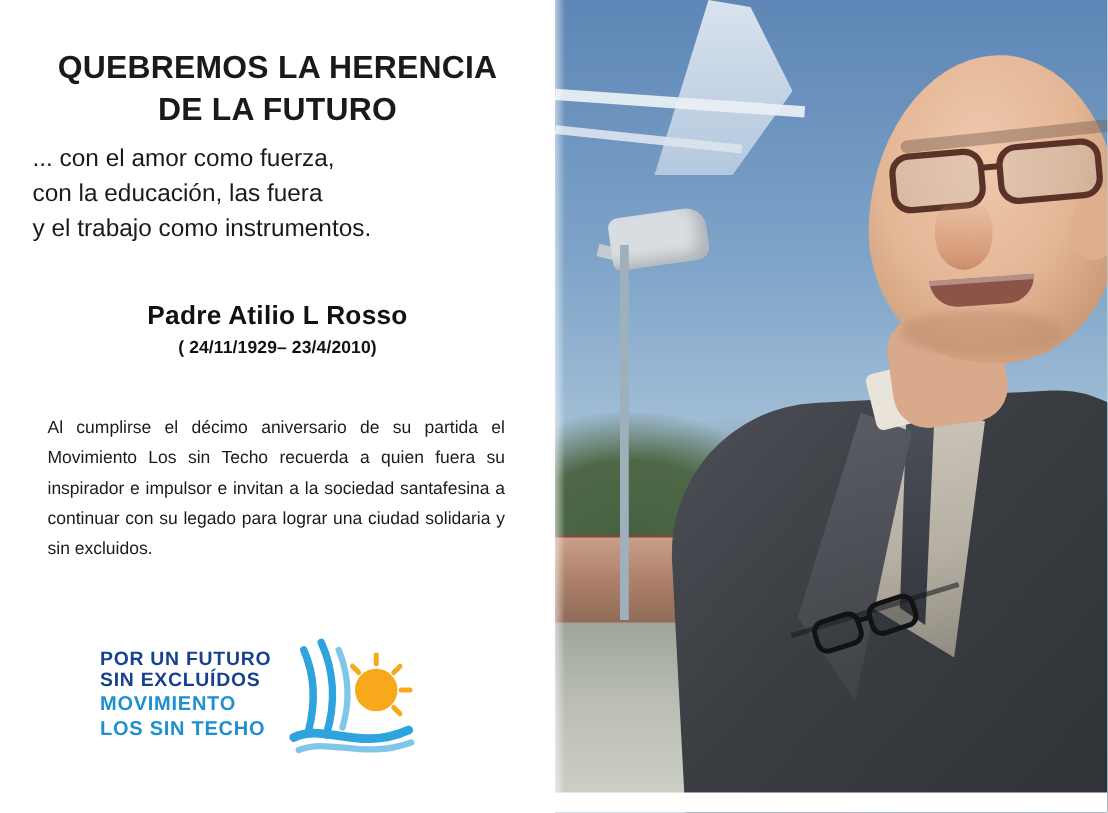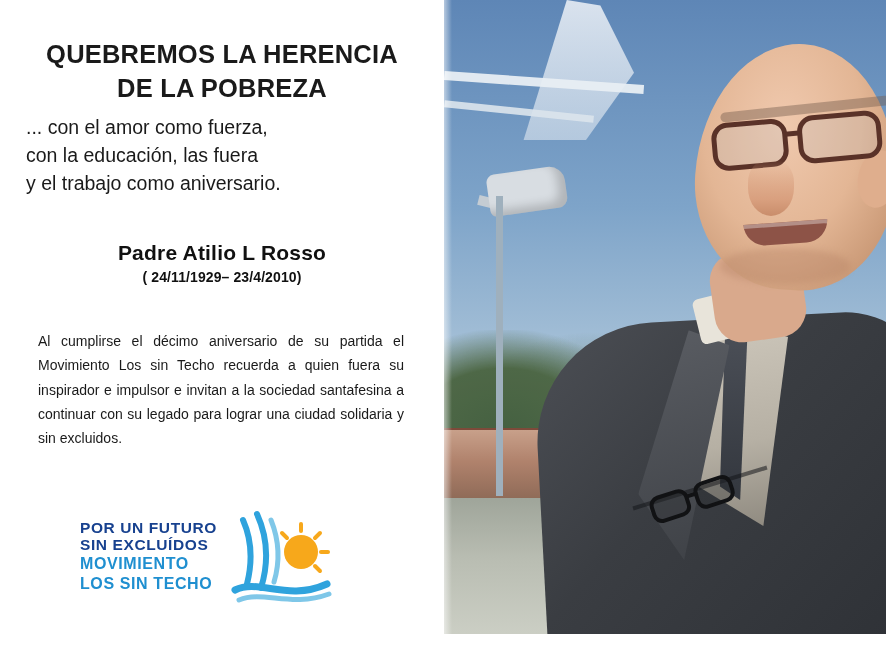--- a/index.html
+++ b/index.html
@@ -425,27 +425,27 @@
 </style>
 </head>
 <body>
 
 <div class="poster">
 
   <div class="left-panel">
 
     <div class="headline">
       <span class="line">QUEBREMOS LA HERENCIA</span>
-      <span class="line">DE LA POBREZA</span>
+      <span class="line">DE LA FUTURO</span>
     </div>
 
     <div class="subhead">
       <span class="line">... con el amor como fuerza,</span>
       <span class="line">con la educación, las fuera</span>
-      <span class="line">y  el trabajo como aniversario.</span>
+      <span class="line">y  el trabajo como instrumentos.</span>
     </div>
 
     <div class="author-block">
       <div class="author-name">Padre Atilio L Rosso</div>
       <div class="author-dates">( 24/11/1929– 23/4/2010)</div>
     </div>
 
     <div class="body-copy">
       <p>Al cumplirse el décimo aniversario de su partida el Movimiento Los sin Techo recuerda a quien fuera su inspirador e impulsor e invitan a la sociedad santafesina a continuar con su legado para lograr una ciudad solidaria y sin excluidos.</p>
     </div>

